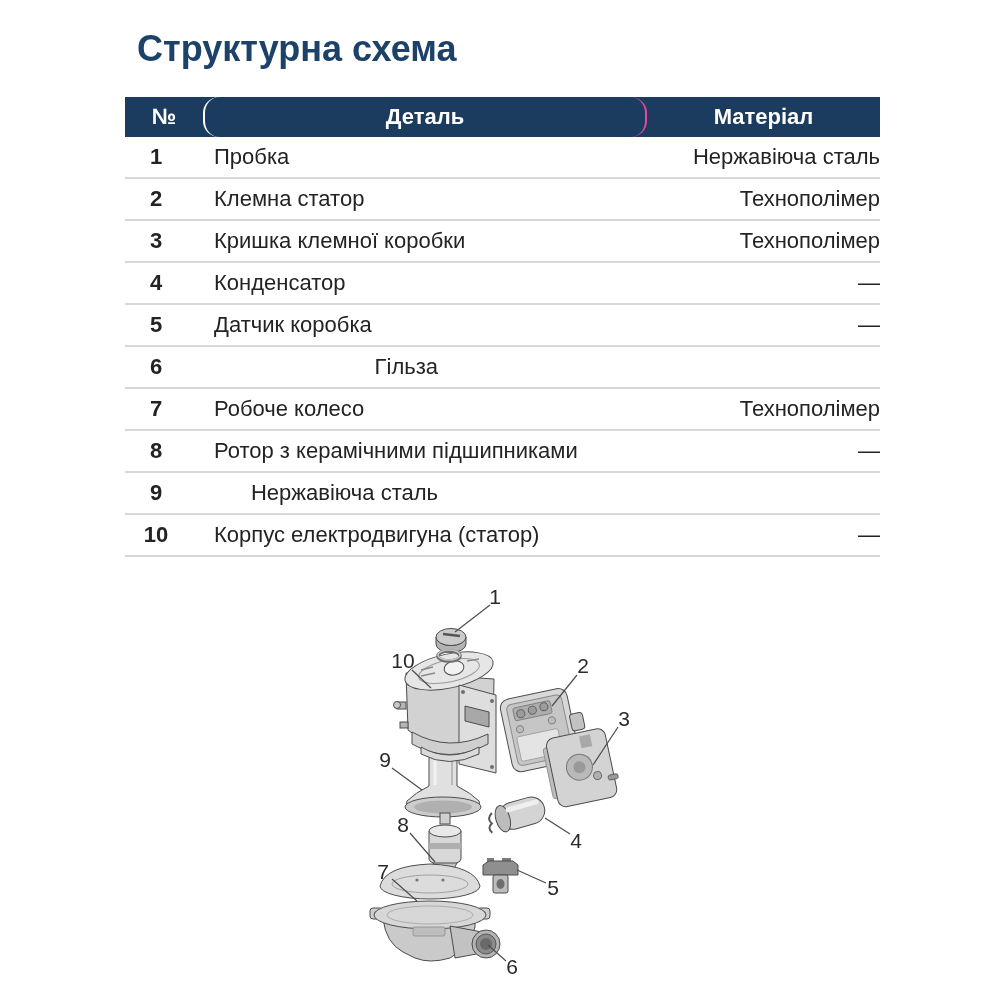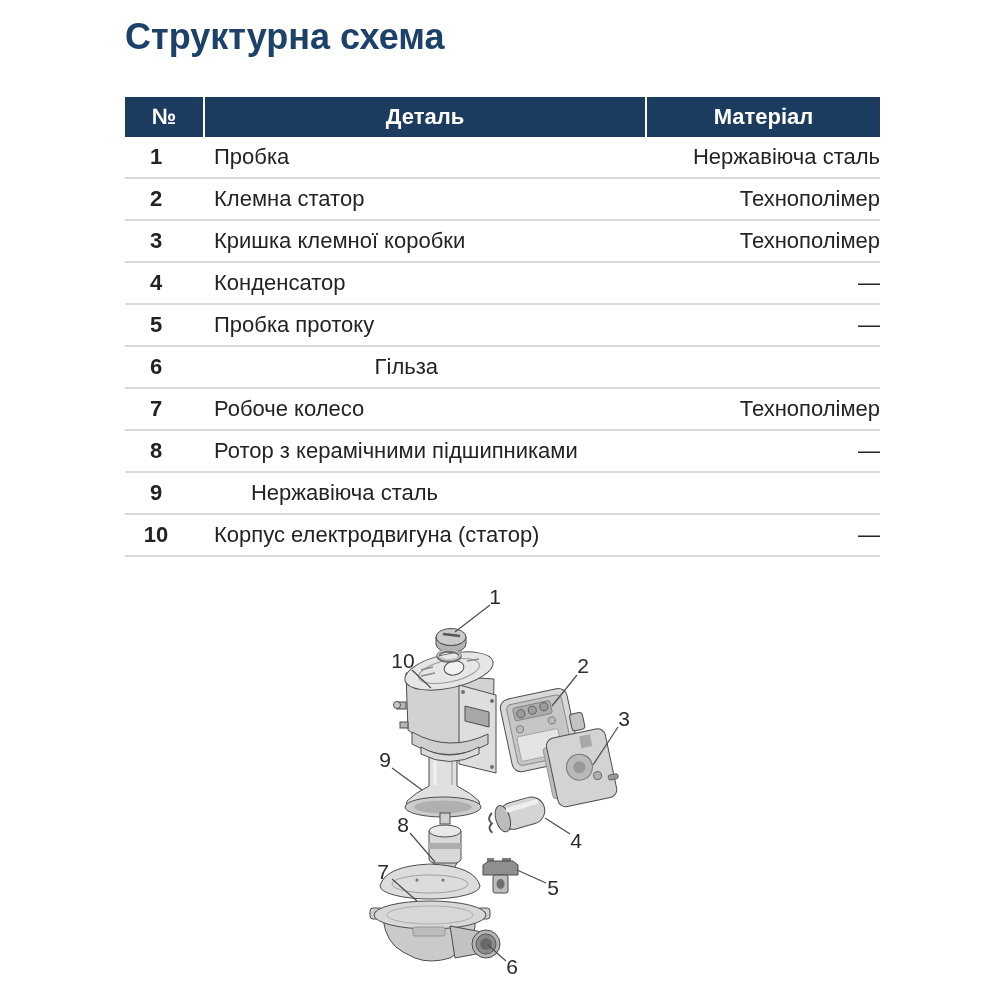--- a/index.html
+++ b/index.html
@@ -1,27 +1,27 @@
 <!DOCTYPE html>
 <html lang="uk"><head>
 <meta charset="utf-8">
 <style>
   html,body{margin:0;padding:0;background:#ffffff;}
   body{width:1000px;height:1000px;font-family:"Liberation Sans",sans-serif;}
   .page{position:relative;width:1000px;height:1000px;background:#fff;overflow:hidden;}
 
-  .title{position:absolute;left:125px;top:16px;margin:0;font-size:36px;font-weight:700;
+  .title{position:absolute;left:125px;top:16px;margin:12px;font-size:36px;font-weight:700;
          color:#1d4269;letter-spacing:0px;}
 
   .parts-table{position:absolute;left:125px;top:97px;width:755px;}
   .thead{display:flex;background:#1b3c5e;color:#ffffff;height:40px;align-items:stretch;
          font-weight:700;font-size:22px;}
   .th{display:flex;align-items:center;justify-content:center;}
   .th.num{width:78px;}
-  .th.part{flex:1;border-left:2px solid #ffffff;border-right:2px solid #ffffff;}
+  .th.part{flex:1;border-left:2px solid #ffffff;border-right:2px solid #ec4899;border-radius:16px;}
   .th.mat{width:233px;text-align:center;}
 
   .tr{display:flex;height:42px;align-items:center;border-bottom:2px solid #d8d8d8;
       box-sizing:border-box;font-size:22px;color:#232323;}
   .td.num{width:78px;box-sizing:border-box;padding-right:16px;text-align:center;font-weight:700;}
   .td.part{flex:1;padding-left:2px;text-align:left;margin-left:9px;}
   .td.mat{width:235px;text-align:right;}
 
   .diagram{position:absolute;left:355px;top:575px;width:310px;height:430px;}
   .diagram text{font-family:"Liberation Sans",sans-serif;font-size:21px;fill:#2a2a2a;}
@@ -61,21 +61,21 @@
     </div>
 
     <div class="tr">
       <div class="td num">4</div>
       <div class="td part">Конденсатор</div>
       <div class="td mat">—</div>
     </div>
 
     <div class="tr">
       <div class="td num">5</div>
-      <div class="td part">Пробка протоку</div>
+      <div class="td part">Датчик коробка</div>
       <div class="td mat">—</div>
     </div>
 
     <div class="tr">
       <div class="td num">6</div>
       <div class="td mat">Гільза</div>
     </div>
 
     <div class="tr">
       <div class="td num">7</div>

